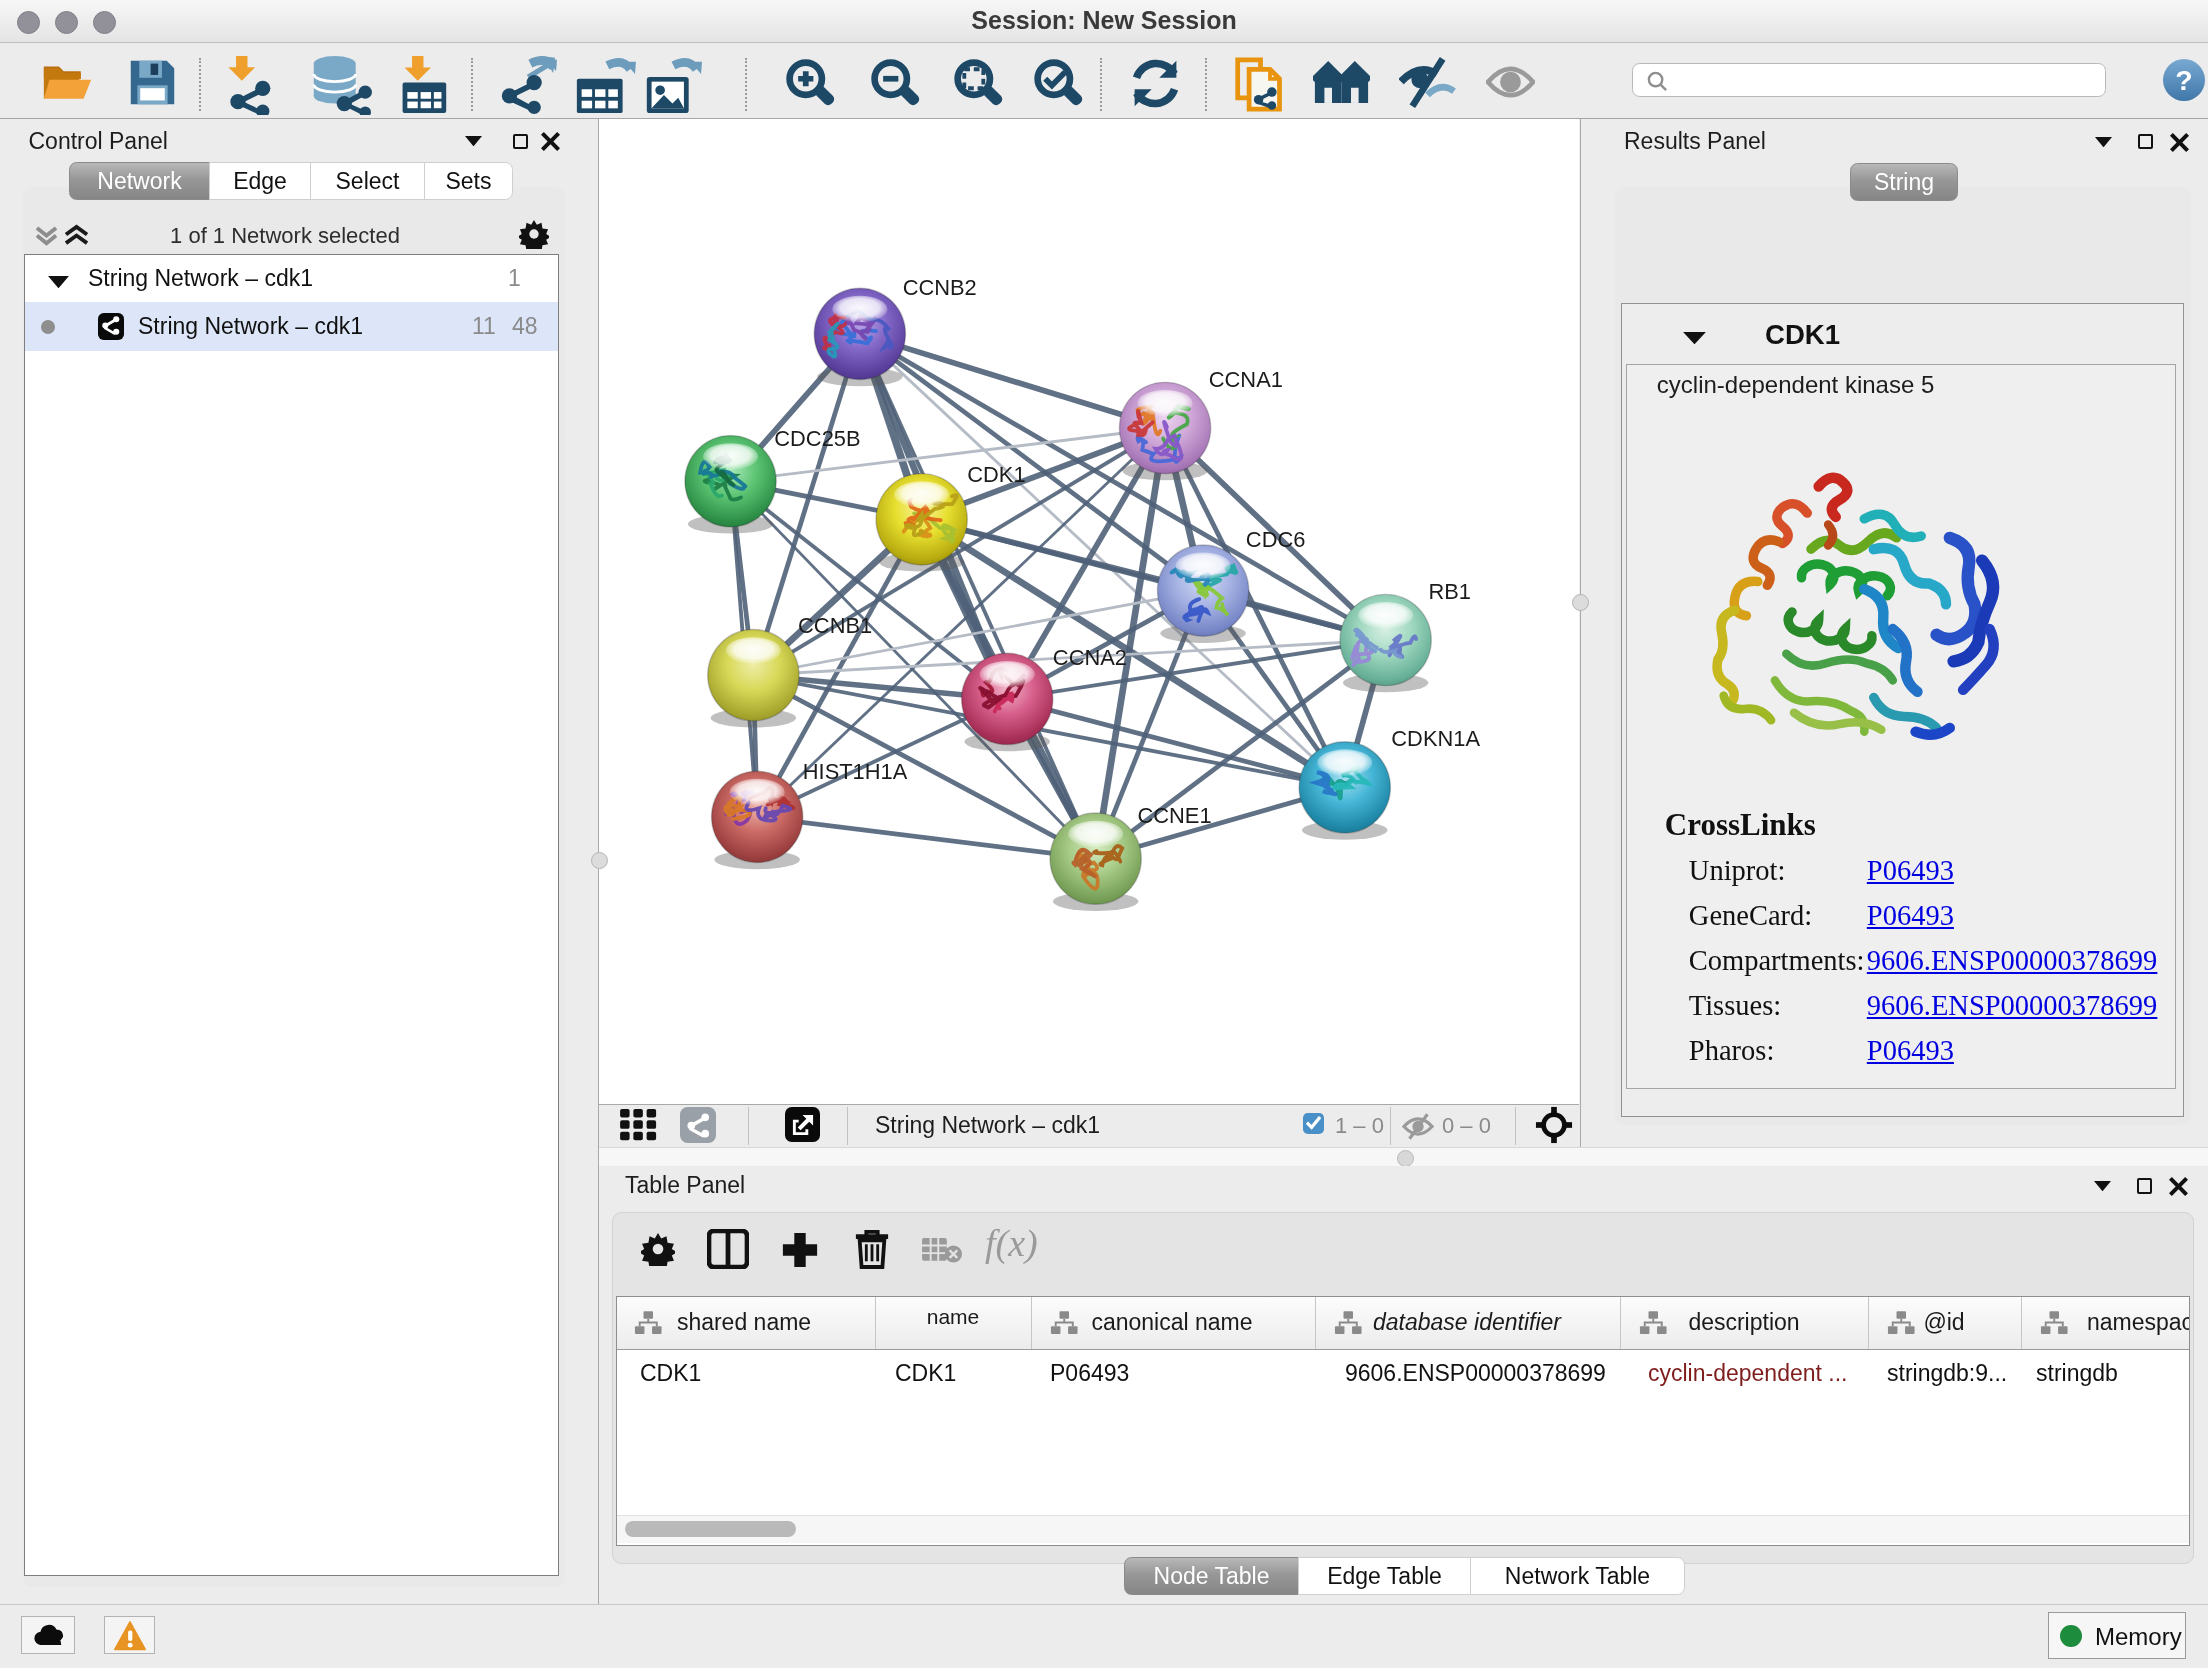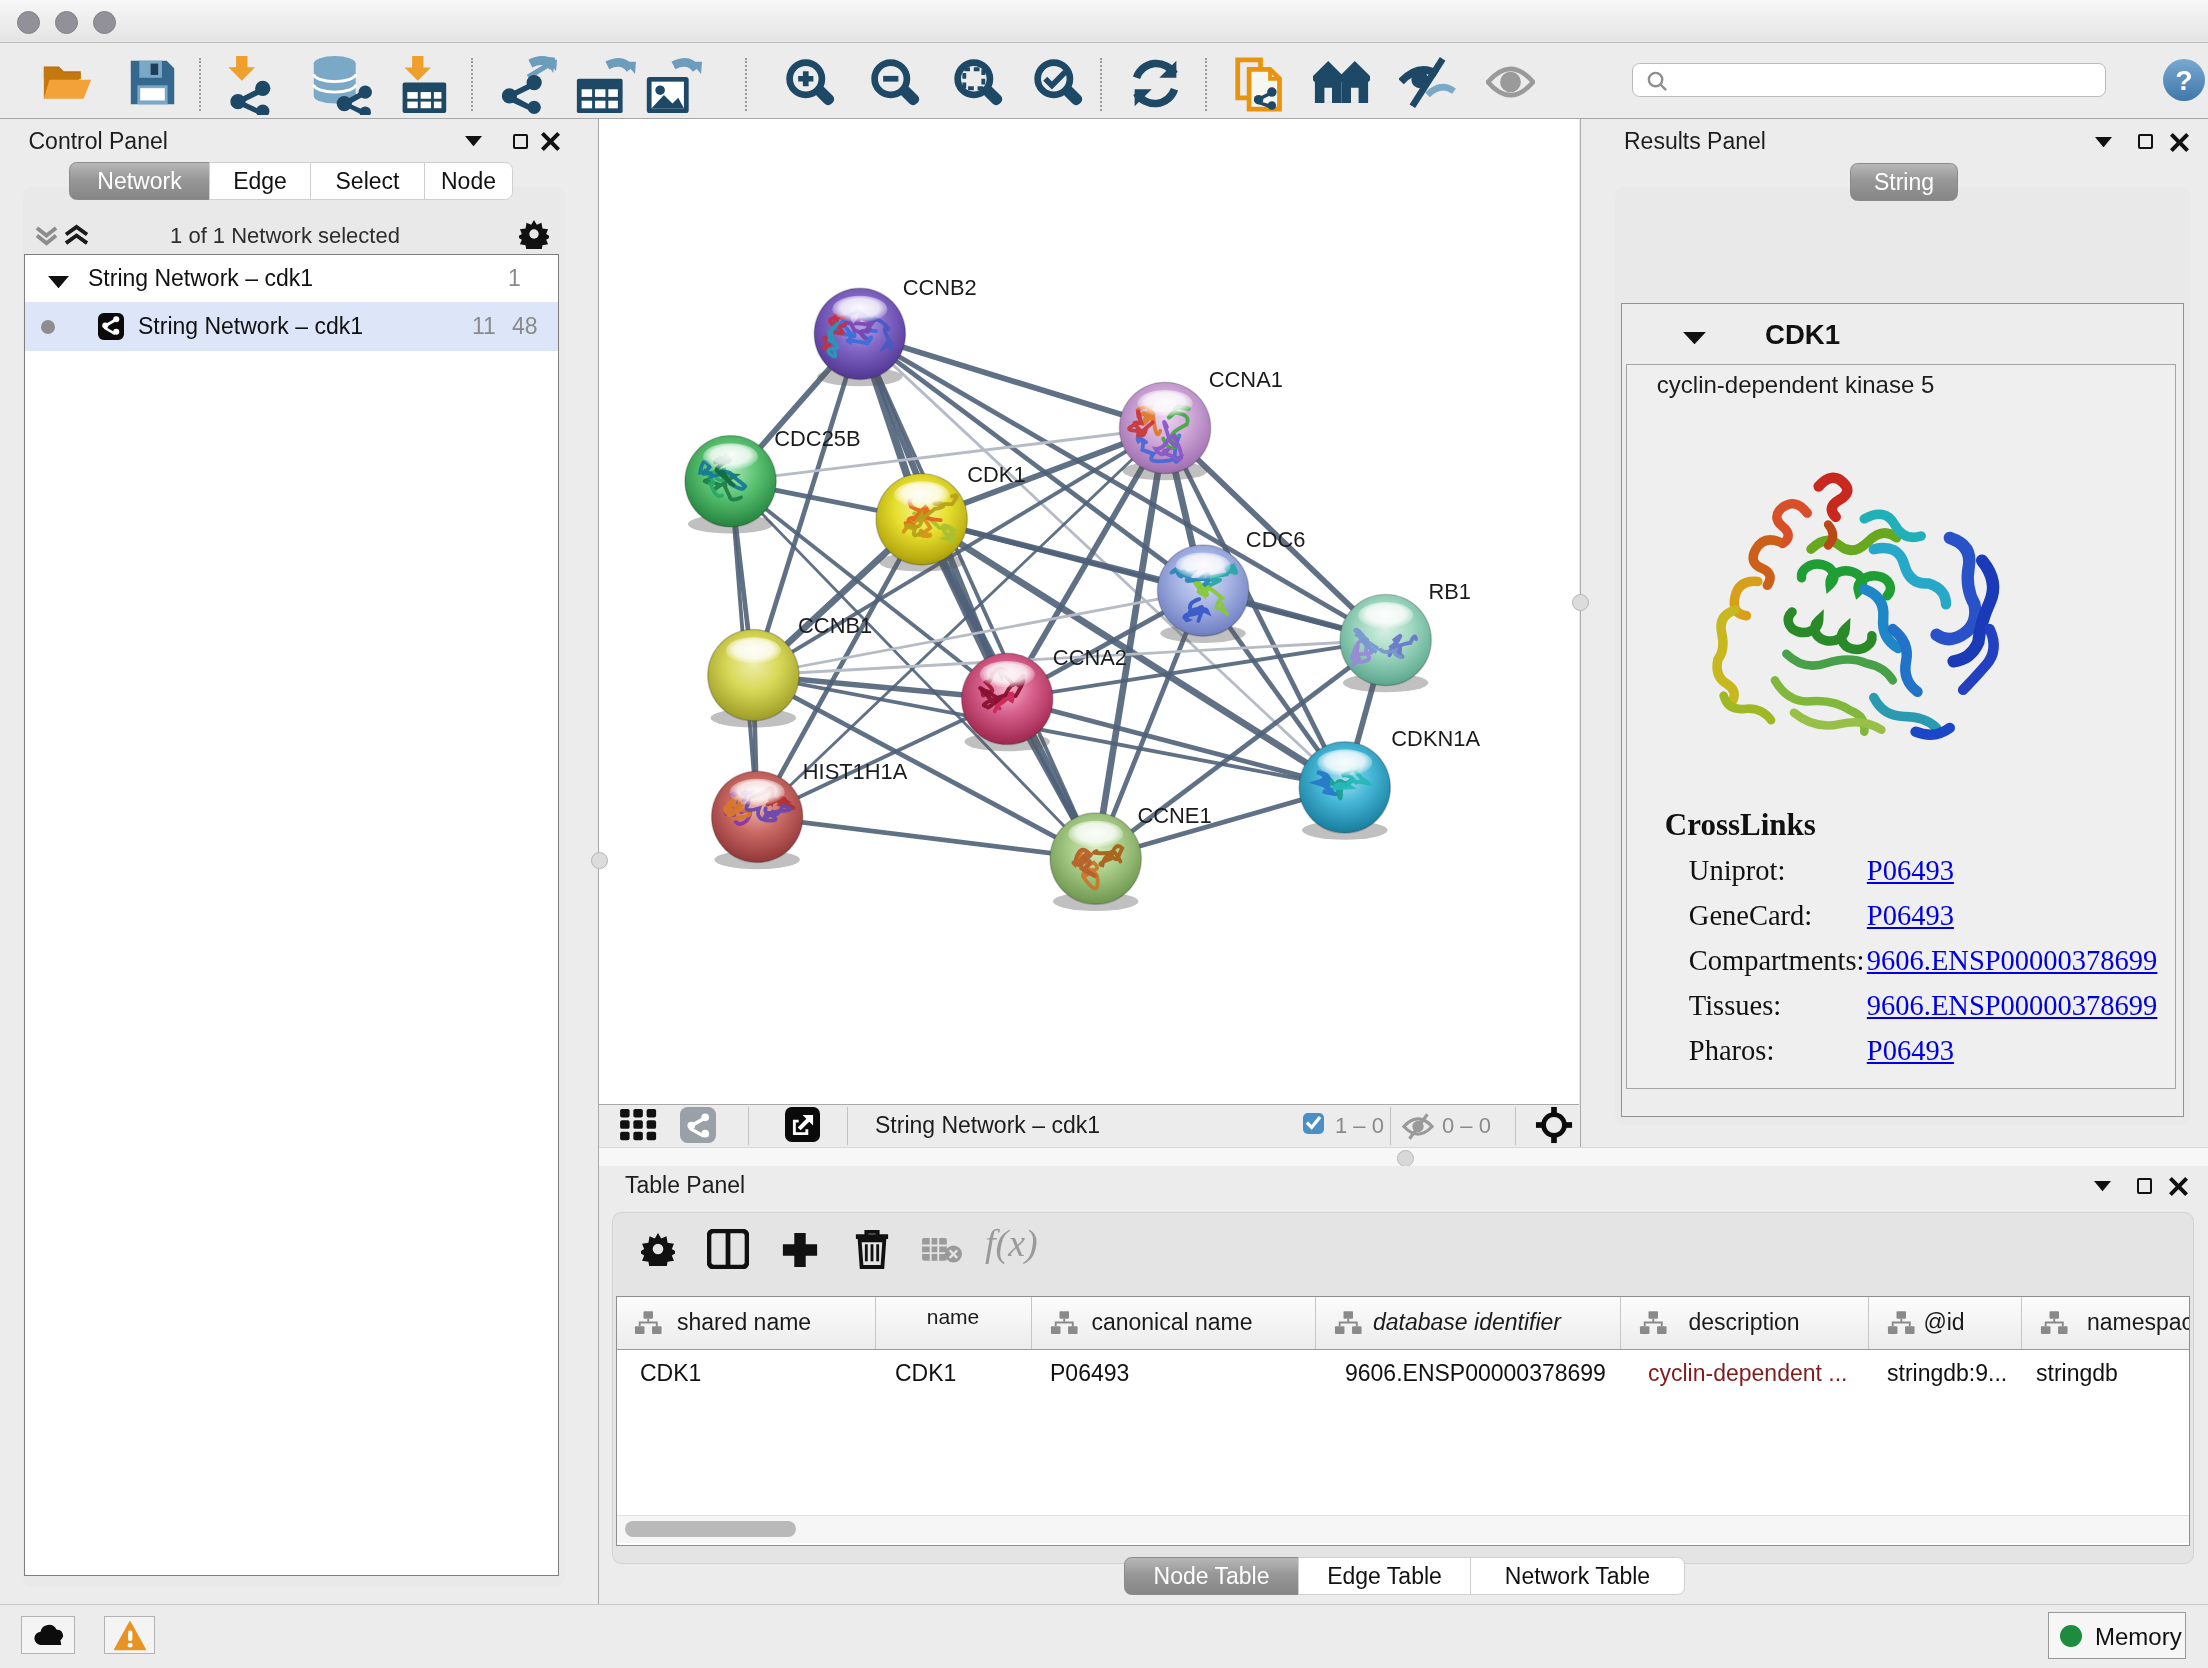--- a/index.html
+++ b/index.html
@@ -10,20 +10,21 @@
   .tab-gray{background:linear-gradient(#b8b8b8,#979797 45%,#868686);color:#fff;border:1px solid #8a8a8a;}
   .tab-white{background:#fff;color:#111;border:1px solid #cfcfcf;}
   .tabtxt{font-size:23px;display:flex;align-items:center;justify-content:center;}
 </style></head>
 <body>
 
 <div class="abs" style="left:0;top:0;width:2208px;height:42px;background:linear-gradient(#f7f7f7,#e4e4e4);border-bottom:1px solid #bdbdbd;">
   <div class="abs" style="left:17px;top:10.5px;width:21px;height:21px;border-radius:50%;background:#929199;border:1px solid #81808a;"></div>
   <div class="abs" style="left:55px;top:10.5px;width:21px;height:21px;border-radius:50%;background:#929199;border:1px solid #81808a;"></div>
   <div class="abs" style="left:93px;top:10.5px;width:21px;height:21px;border-radius:50%;background:#929199;border:1px solid #81808a;"></div>
+  <div class="abs" style="left:0;top:5.7px;width:2208px;text-align:center;font-size:25px;font-weight:600;color:#3a3a3a;">Session: New Session</div>
 </div>
 
 <div class="abs" style="left:0;top:43px;width:2208px;height:75px;background:#ececec;border-bottom:1.9px solid #a6a6a6;">
 <svg class="ico" style="left:40px;top:14.3px" width="55" height="53" viewBox="0 0 58 56">
   <path d="M4 10 h16 l5 5 h18 v8 H4 z" fill="#b96f10"></path>
   <path d="M4 44 V12 h16 l5 5 h18 v6 z" fill="#c4790f"></path>
   <path d="M10 24 h44 l-8 20 H4 z" fill="#f2a239"></path>
 </svg>
 <svg class="ico" style="left:127px;top:14.3px" width="51" height="51" viewBox="0 0 54 54">
   <path d="M4 4 h38 l8 8 v38 H4 z" fill="#35688e"></path>
@@ -187,21 +188,21 @@
       <path d="M0 1 h18 l-9 11z" fill="#111"></path>
     </svg>
 <div class="abs" style="left:513px;top:15px;width:11.4px;height:11.4px;border:2.9px solid #111;border-radius:1.9px;"></div>
 <svg class="abs" style="left:541px;top:13.3px" width="19" height="19" viewBox="0 0 20 20">
       <path d="M3 0 L10 7 17 0 20 3 13 10 20 17 17 20 10 13 3 20 0 17 7 10 0 3z" fill="#111"></path>
     </svg>
 <div class="abs" style="left:23px;top:68px;width:542px;height:1400px;background:#e9e9e9;border-radius:9.5px;"></div>
 <div class="abs tabtxt tab-gray" style="left:69px;top:43px;width:139px;height:36px;border-radius:7.6px 0 0 7.6px;">Network</div>
 <div class="abs tabtxt tab-white" style="left:209px;top:43px;width:100px;height:36px;">Edge</div>
 <div class="abs tabtxt tab-white" style="left:310px;top:43px;width:113px;height:36px;">Select</div>
-<div class="abs tabtxt tab-white" style="left:424px;top:43px;width:87px;height:36px;border-radius:0 7.6px 7.6px 0;">Node</div>
+<div class="abs tabtxt tab-white" style="left:424px;top:43px;width:87px;height:36px;border-radius:0 7.6px 7.6px 0;">Sets</div>
 <svg class="abs" style="left:34px;top:107px" width="25" height="21" viewBox="0 0 26 22">
       <g fill="none" stroke="#8d8d8d" stroke-width="4">
         <path d="M3 2 l10 8 10-8"></path>
         <path d="M3 10 l10 8 10-8"></path>
       </g>
     </svg>
 <svg class="abs" style="left:63px;top:105px" width="27" height="23" viewBox="0 0 28 24">
       <g fill="none" stroke="#1a1a1a" stroke-width="4">
         <path d="M3 11 l11-8 11 8"></path>
         <path d="M3 20 l11-8 11 8"></path>

